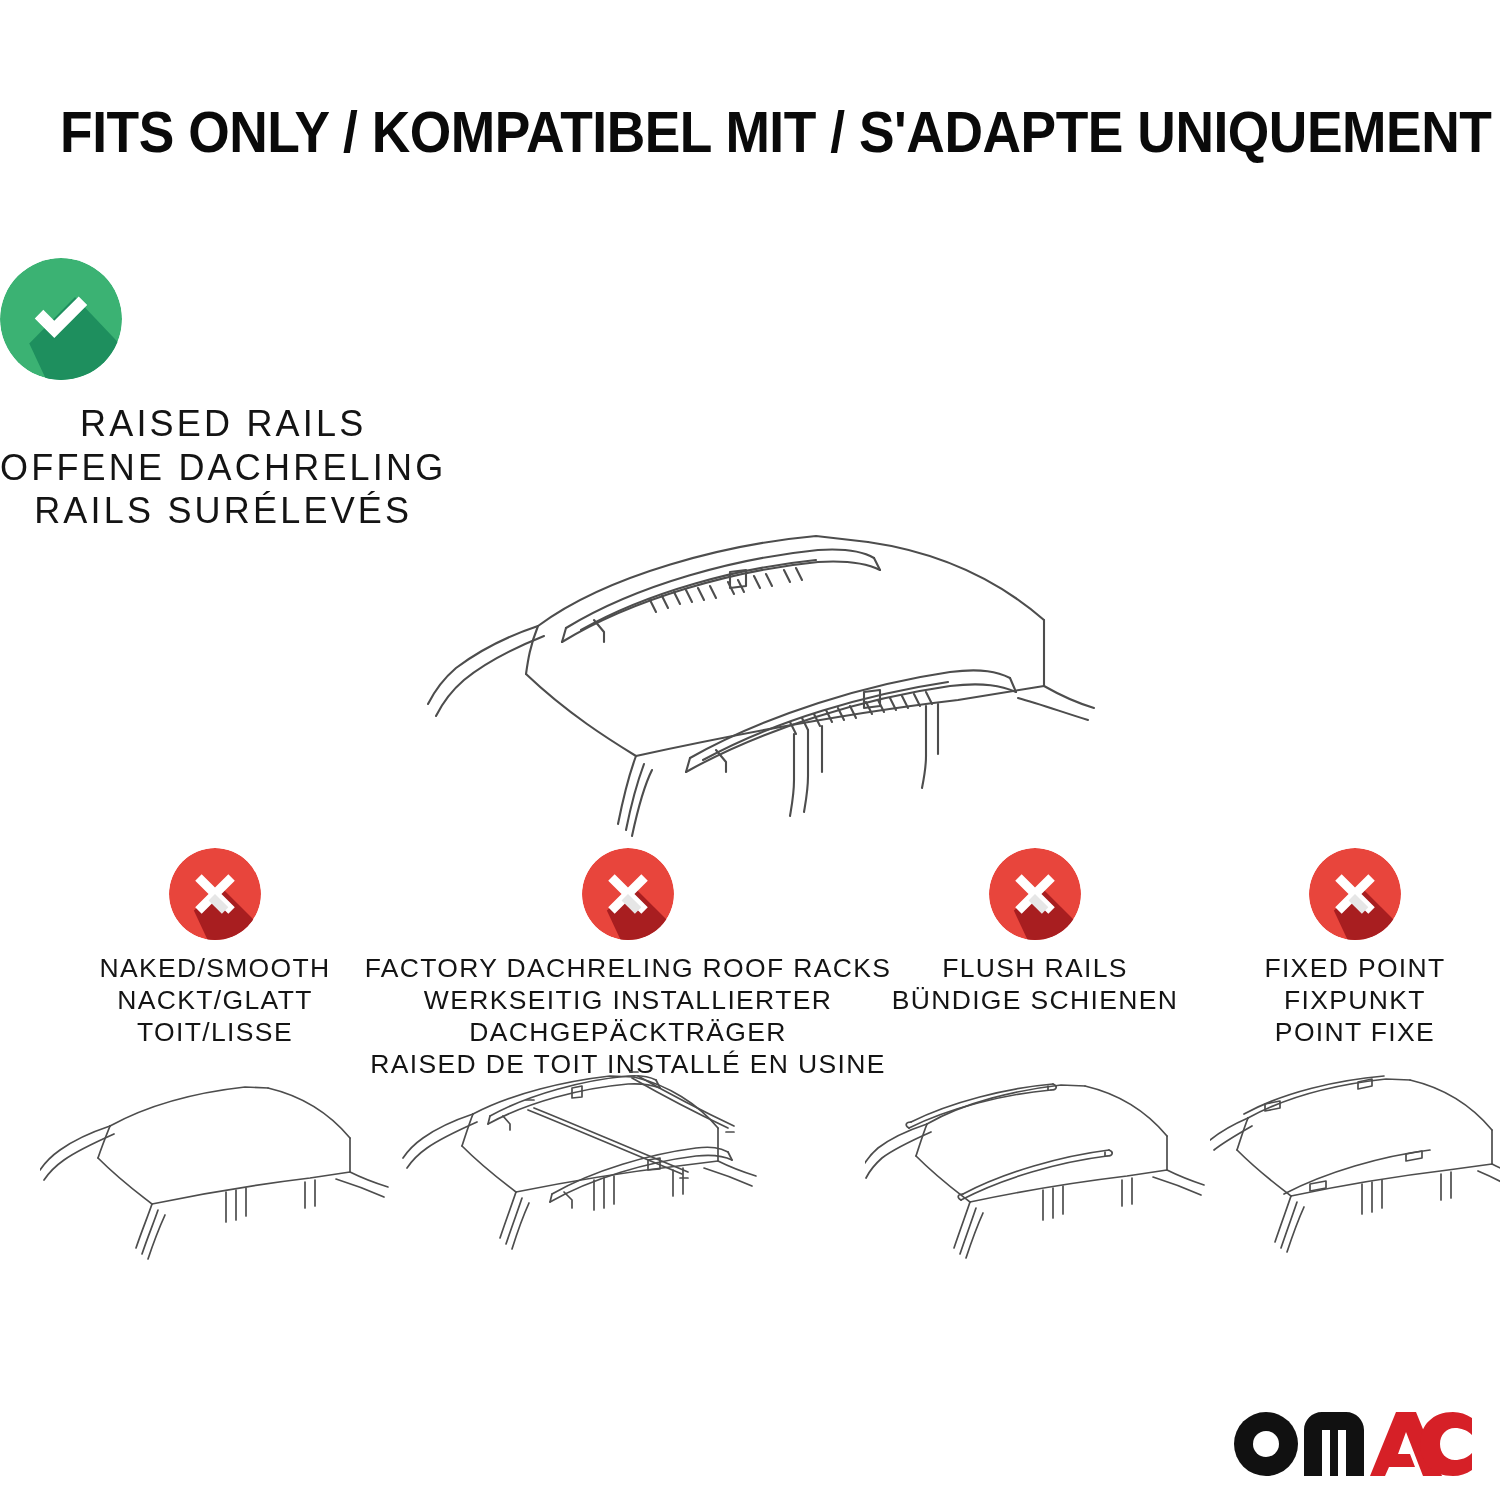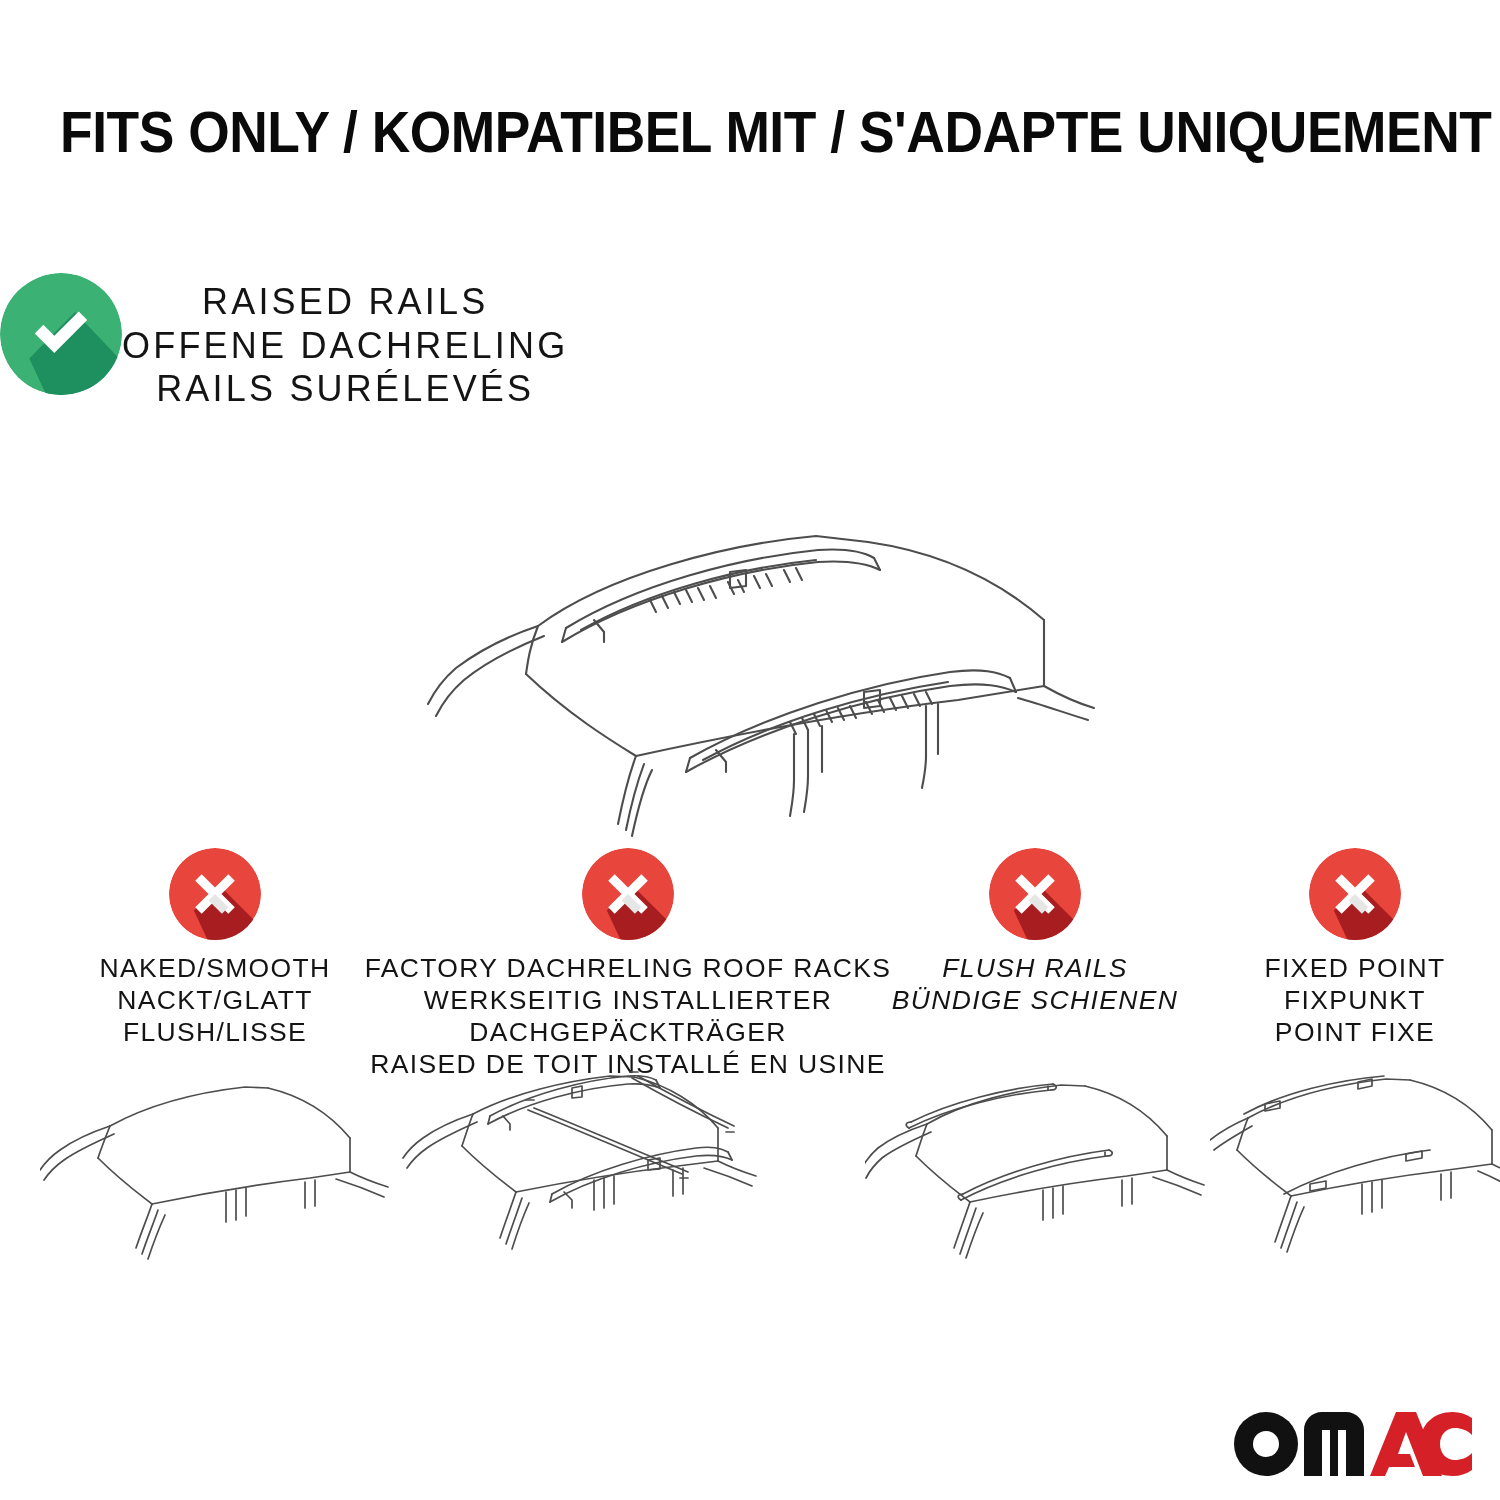--- a/index.html
+++ b/index.html
@@ -43,22 +43,22 @@
   }
   .badge svg { display: block; }
 
   
   .top-block {
     position: absolute;
     top: 258px;
     left: 0;
     width: 1500px;
     display: flex;
-    flex-direction: row;
-    align-items: center;
+    flex-direction: column;
+    align-items: flex-start;
   }
   .badge-ok {
     width: 122px;
     height: 122px;
   }
   .top-labels {
     margin-top: 22px;
     text-align: center;
     font-size: 36px;
     font-weight: 300;
@@ -89,21 +89,21 @@
   }
   .col {
     position: absolute;
     top: 0;
     display: flex;
     flex-direction: column;
     align-items: center;
   }
   .col-0 { left: 40px;   width: 350px; }
   .col-1 { left: 398px;  width: 460px; }
-  .col-2 { left: 865px;  width: 340px; font-style: italic; }
+  .col-2 { left: 865px;  width: 340px; }
   .col-3 { left: 1210px; width: 290px; justify-content: flex-end; }
 
   .badge-no {
     width: 92px;
     height: 92px;
   }
   .col-labels {
     margin-top: 12px;
     text-align: center;
     font-size: 26.5px;
@@ -239,21 +239,21 @@
         <circle cx="50" cy="50" r="50" fill="#E8453C"></circle>
         <path d="M57 43 L100 86 L100 100 L42 100 L27 68 Z" fill="#A81E20"></path>
         <path d="M35.5 28.5 L50 43 L64.5 28.5 L71.5 35.5 L57 50 L71.5 64.5 L64.5 71.5
                  L50 57 L35.5 71.5 L28.5 64.5 L43 50 L28.5 35.5 Z" fill="#ffffff"></path>
         <path d="M50 50 L64.5 64.5 L57.5 71.5 L43 57 Z" fill="#E6E6E6"></path>
       </svg>
     </div>
     <div class="col-labels">
       <div>NAKED/SMOOTH</div>
       <div>NACKT/GLATT</div>
-      <div>FLUSH/LISSE</div>
+      <div>TOIT/LISSE</div>
     </div>
     <div class="col-art">
       <svg viewBox="0 0 350 205" aria-hidden="true">
         <g fill="none" stroke="#4d4d4d" stroke-width="1.7" stroke-linecap="round" stroke-linejoin="round">
           <path d="M70 60 C 110 38, 160 26, 205 21 L 228 22"></path>
           <path d="M228 22 C 262 30, 290 48, 310 72"></path>
           <path d="M70 60 C 66 70, 62 80, 58 92"></path>
           <path d="M58 92 C 82 116, 102 130, 112 138"></path>
           <path d="M112 138 C 160 128, 220 118, 270 112 L 310 106"></path>
           <path d="M310 72 L 310 106"></path>

